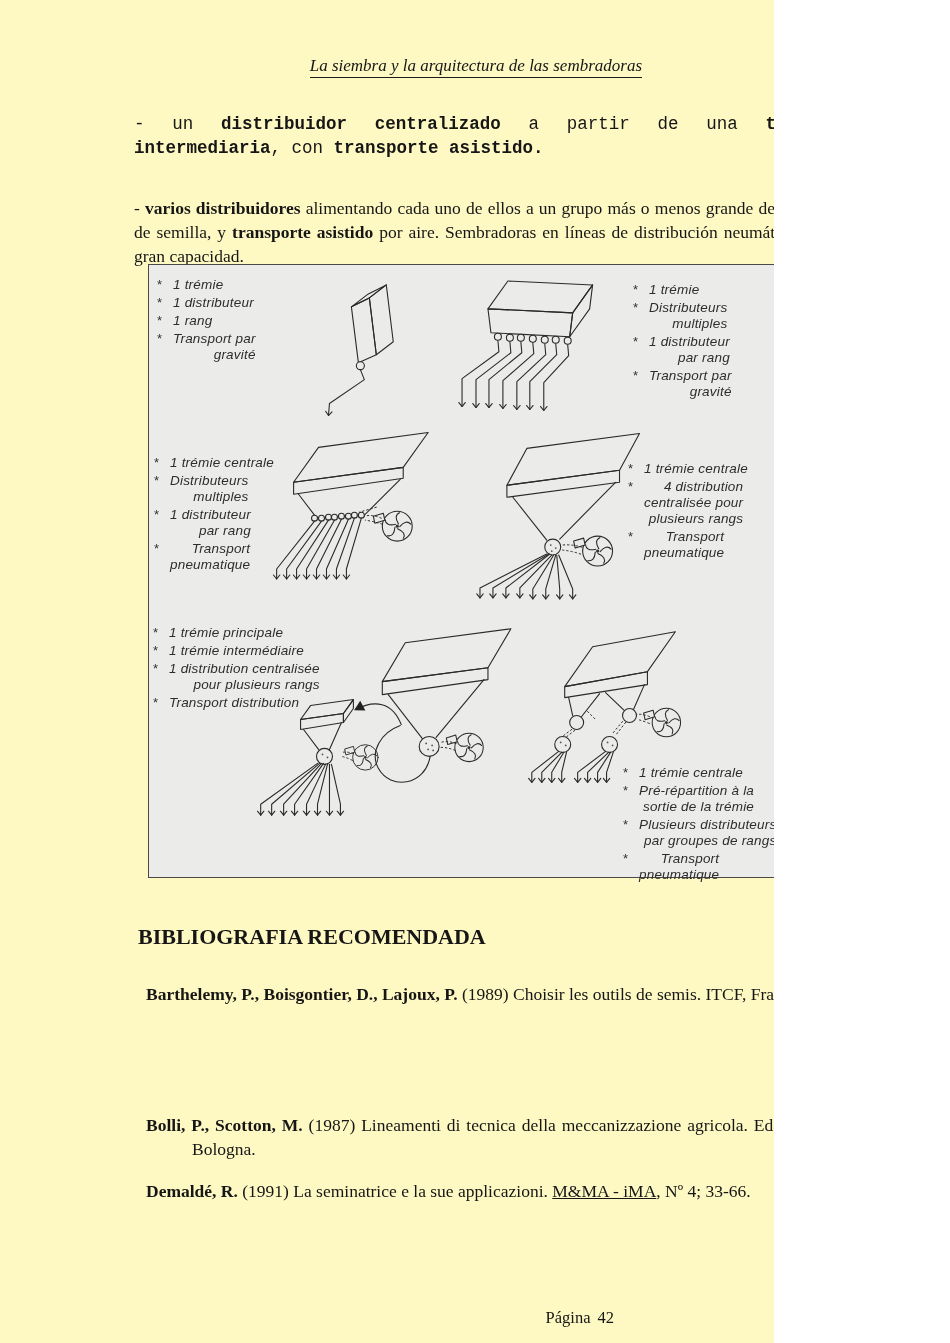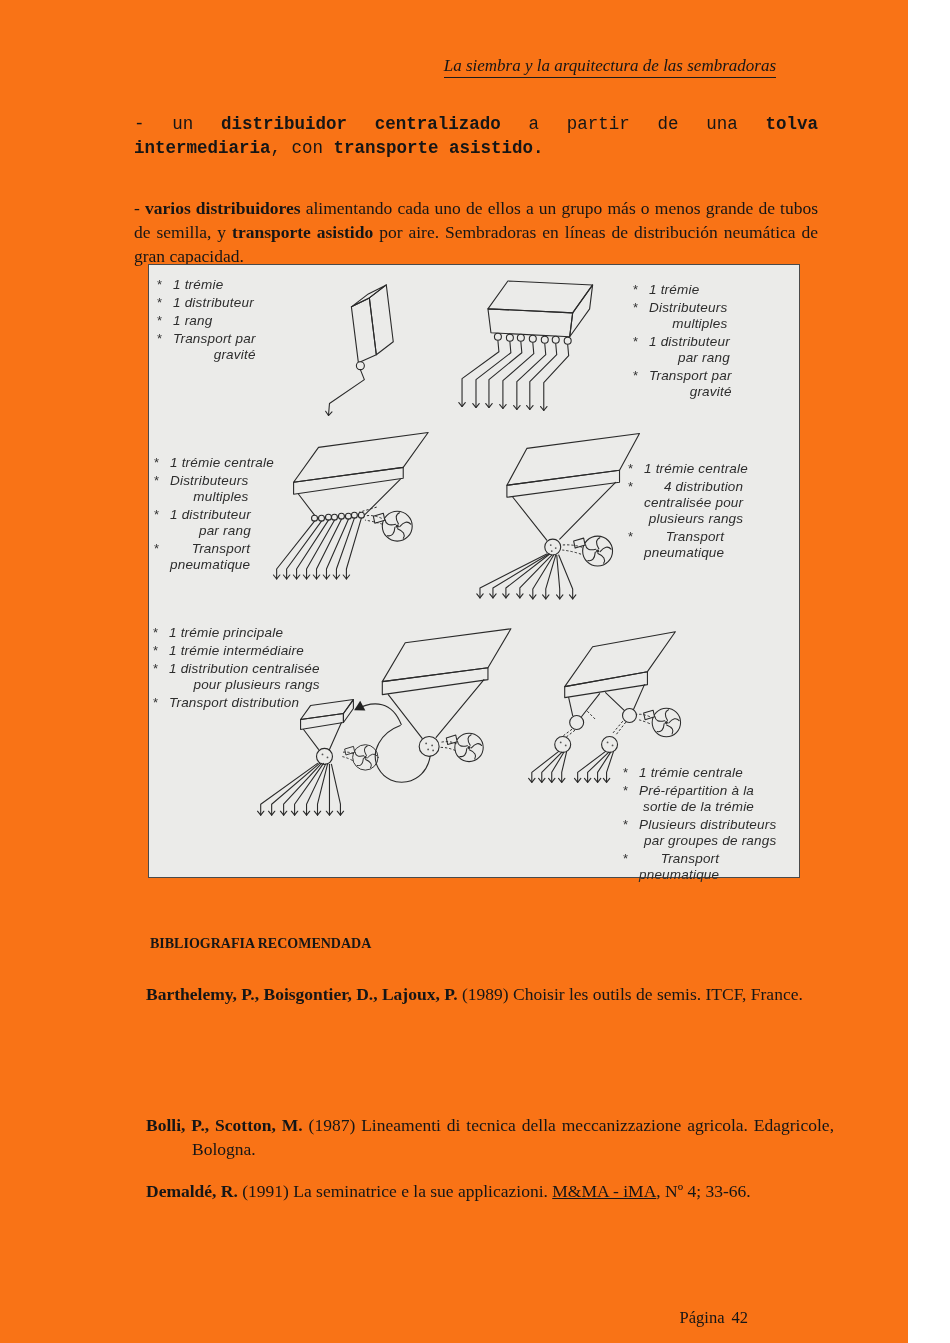--- a/index.html
+++ b/index.html
@@ -1,16 +1,16 @@
 <!DOCTYPE html>
 <html style="--figure-bg: #ebebe9;"><head>
 <meta charset="utf-8">
 <style>
   html,body{margin:0;padding:0;background:#ffffff;}
-  .page{position:relative;width:908px;height:1343px;background:#f97316;overflow:hidden;
+  .page{position:relative;width:774px;height:1343px;background:#fef9c3;overflow:hidden;
         font-family:"Liberation Serif", serif;color:#161616;}
 
   
   .running-head{position:absolute;top:56px;right:132px;font-style:italic;font-size:17px;
                 border-bottom:1.4px solid #1c1c1c;padding-bottom:1px;}
 
   
   .para{position:absolute;left:134px;width:684px;margin:0;font-size:17.5px;line-height:24px;
         text-align:justify;}
   .p1{top:112px;font-family:Liberation Mono, monospace;}
@@ -28,21 +28,21 @@
   .fl-bullet{flex:0 0 16px;width:16px;font-style:normal;font-size:13px;color:#333;}
   .fl-line{display:block;text-align:right;}
   .g1{left:8px;top:12px;width:130px;}
   .g2{left:484px;top:17px;width:130px;}
   .g3{left:5px;top:190px;width:130px;}
   .g4{left:479px;top:196px;width:130px;}
   .g5{left:4px;top:360px;width:190px;}
   .g6{left:474px;top:500px;width:165px;}
 
   
-  .bib-head{position:absolute;left:134px;top:920px;font-size:14px;font-weight:bold;margin:16px;}
+  .bib-head{position:absolute;left:134px;top:920px;font-size:22px;font-weight:bold;margin:4px;}
   .entry{position:absolute;left:134px;width:688px;font-size:17.5px;line-height:24px;
          text-align:justify;padding-left:46px;text-indent:-46px;box-sizing:border-box;margin:12px;}
   .e1{top:970px;}
   .e2{top:1035px;}
   .e3{top:1101px;}
   .e4{top:1167px;}
 
   
   .footer{position:absolute;top:1266px;right:160px;font-size:16.5px;margin-top:42px;}
   .footer .num{margin-left:7px;}

